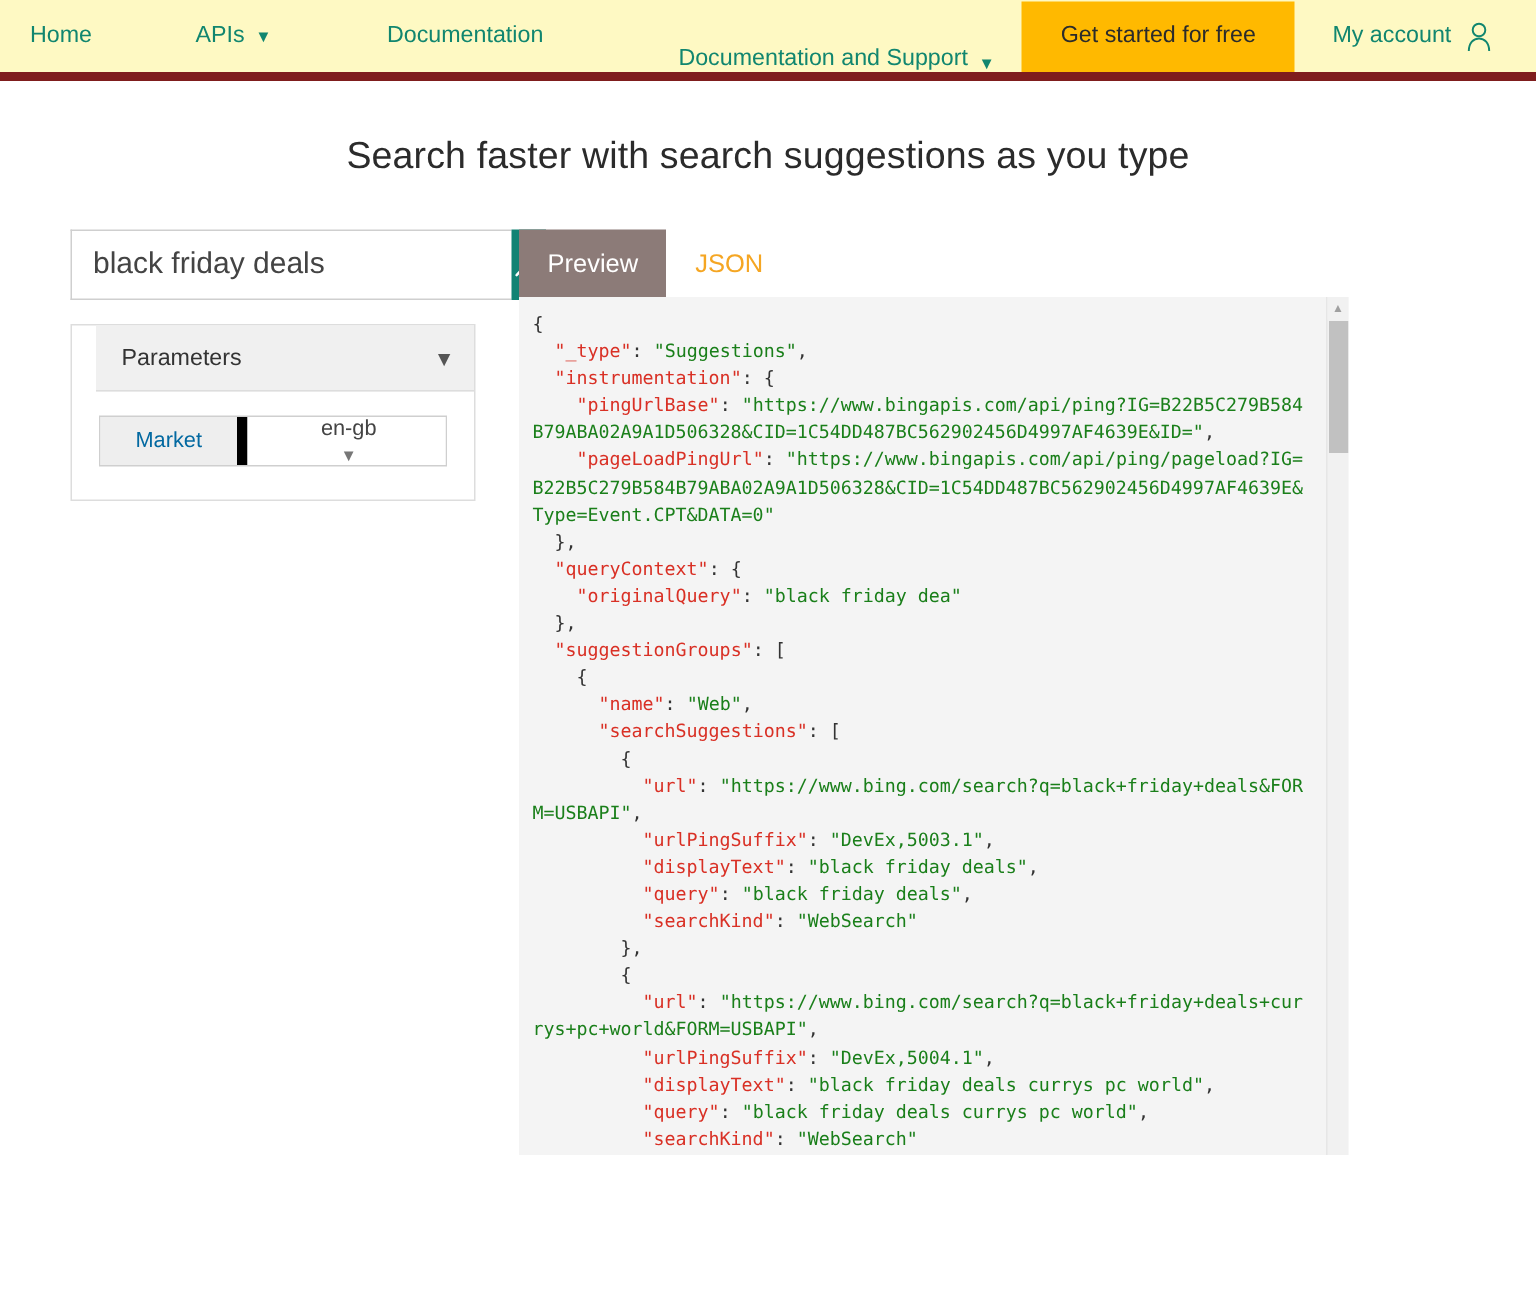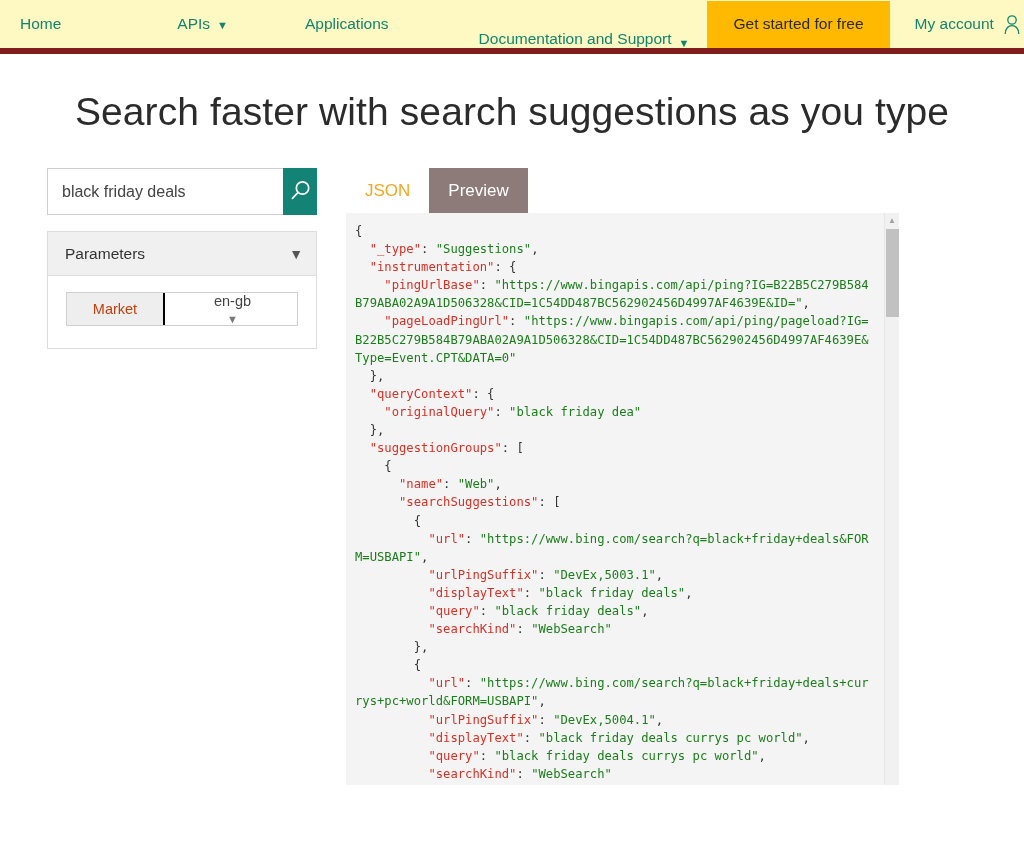--- a/index.html
+++ b/index.html
@@ -28,21 +28,21 @@
   .nav-link {
     color: #11866f;
     font-size: 15.5px;
     display: flex;
     align-items: center;
     text-decoration: none;
     white-space: nowrap;
     cursor: pointer;
   }
   .nav-home     { margin-left: 20px; }
-  .nav-apis     { margin-left: 116px; }
+  .nav-apis     { margin-left: 69px; }
   .nav-apps     { margin-left: 77px; }
   .nav-docs     { margin-left: 90px; align-items: flex-end; }
   .nav-account  { margin-left: 25px; }
   .caret {
     display: inline-block;
     margin-left: 7px;
     font-size: 11px;
     line-height: 1;
     position: relative;
     top: 1px;
@@ -68,21 +68,21 @@
   }
 
   
   .hero {
     text-align: center;
     padding-top: 36px;
   }
   .hero h1 {
     margin: 0;
     font-weight: 400;
-    font-size: 39px;
+    font-size: 25px;
     color: #2b2b2b;
     letter-spacing: 0.1px;
   }
   .hero p {
     margin: 31px auto 0 auto;
     width: 590px;
     font-size: 15.5px;
     line-height: 23.5px;
     color: #333333;
   }
@@ -103,21 +103,21 @@
   .searchbar {
     display: flex;
     height: 47px;
     box-sizing: border-box;
   }
   .search-input {
     flex: 1;
     border: 1px solid #cfcfcf;
     border-right: none;
     padding: 0 14px;
-    font-size: 16px;
+    font-size: 20px;
     color: #444444;
     font-family: "Liberation Sans", sans-serif;
     outline: none;
     box-sizing: border-box;
     background: #fff;
   }
   .search-btn {
     width: 47px;
     background: #128374;
     border: none;
@@ -134,20 +134,21 @@
     background: #ffffff;
   }
   .params-header {
     background: #f0f0f0;
     border-bottom: 1px solid #dddddd;
     height: 43px;
     display: flex;
     align-items: center;
     padding: 0 13px 0 17px;
     cursor: pointer;
+    margin-left: 16px;
   }
   .params-title {
     font-size: 15.5px;
     color: #333333;
     flex: 1;
   }
   .params-chevron {
     font-size: 14px;
     color: #555555;
     line-height: 1;
@@ -156,27 +157,27 @@
     padding: 16px 18px 22px 18px;
   }
   .param-row {
     display: flex;
     border: 1px solid #cfcfcf;
     height: 34px;
     box-sizing: border-box;
   }
   .param-label {
     background: #eeeeee;
-    border-right: 2px solid #000000;
+    border-right: 7px solid #000000;
     flex: 1;
     display: flex;
     align-items: center;
     justify-content: center;
     font-size: 14.5px;
-    color: #c2410c;
+    color: #0369a1;
   }
   .param-select {
     width: 107px;
     background: #ffffff;
     display: flex;
     align-items: center;
     justify-content: space-between;
     padding: 0 11px 0 14px;
     font-size: 14.5px;
     color: #444444;
@@ -275,21 +276,21 @@
 
 <div class="topnav">
   <a class="nav-link nav-home">
     <span>Home</span>
   </a>
   <a class="nav-link nav-apis">
     <span>APIs</span>
     <span class="caret">▼</span>
   </a>
   <a class="nav-link nav-apps">
-    <span>Applications</span>
+    <span>Documentation</span>
   </a>
   <a class="nav-link nav-docs">
     <span>Documentation and Support</span>
     <span class="caret">▼</span>
   </a>
   <button class="cta-button">Get started for free</button>
   <a class="nav-link nav-account">
     <span>My account</span>
     <span class="account-icon">
       <svg width="20" height="22" viewBox="0 0 20 22" fill="none" stroke="#11866f" stroke-width="1.3">
@@ -334,22 +335,22 @@
           </div>
         </div>
       </div>
     </div>
 
   </div>
 
   <div class="right-col">
 
     <div class="tabs">
+      <div class="tab tab-active">Preview</div>
       <div class="tab tab-inactive">JSON</div>
-      <div class="tab tab-active">Preview</div>
     </div>
 
     <div class="json-panel">
       <pre class="json-code" id="json-code"><span class="p">{</span>
   <span class="k">"_type"</span><span class="p">: </span><span class="s">"Suggestions"</span><span class="p">,</span>
   <span class="k">"instrumentation"</span><span class="p">: {</span>
     <span class="k">"pingUrlBase"</span><span class="p">: </span><span class="s">"https://www.bingapis.com/api/ping?IG=B22B5C279B584B79ABA02A9A1D506328&amp;CID=1C54DD487BC562902456D4997AF4639E&amp;ID="</span><span class="p">,</span>
     <span class="k">"pageLoadPingUrl"</span><span class="p">: </span><span class="s">"https://www.bingapis.com/api/ping/pageload?IG=B22B5C279B584B79ABA02A9A1D506328&amp;CID=1C54DD487BC562902456D4997AF4639E&amp;Type=Event.CPT&amp;DATA=0"</span>
   <span class="p">}</span><span class="p">,</span>
   <span class="k">"queryContext"</span><span class="p">: {</span>

